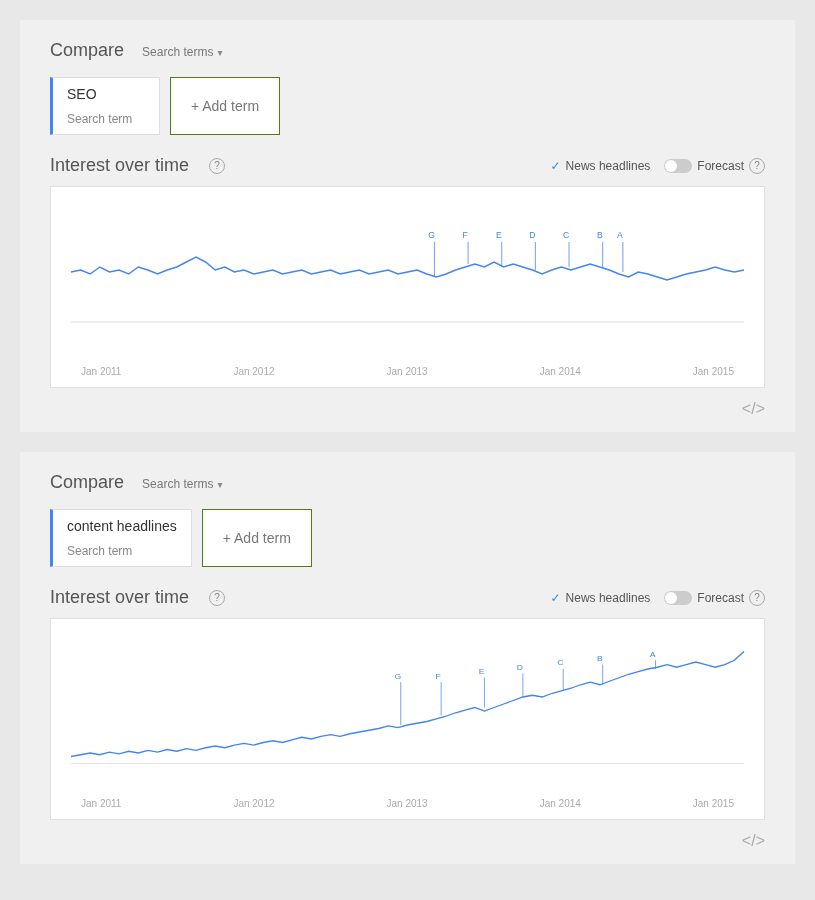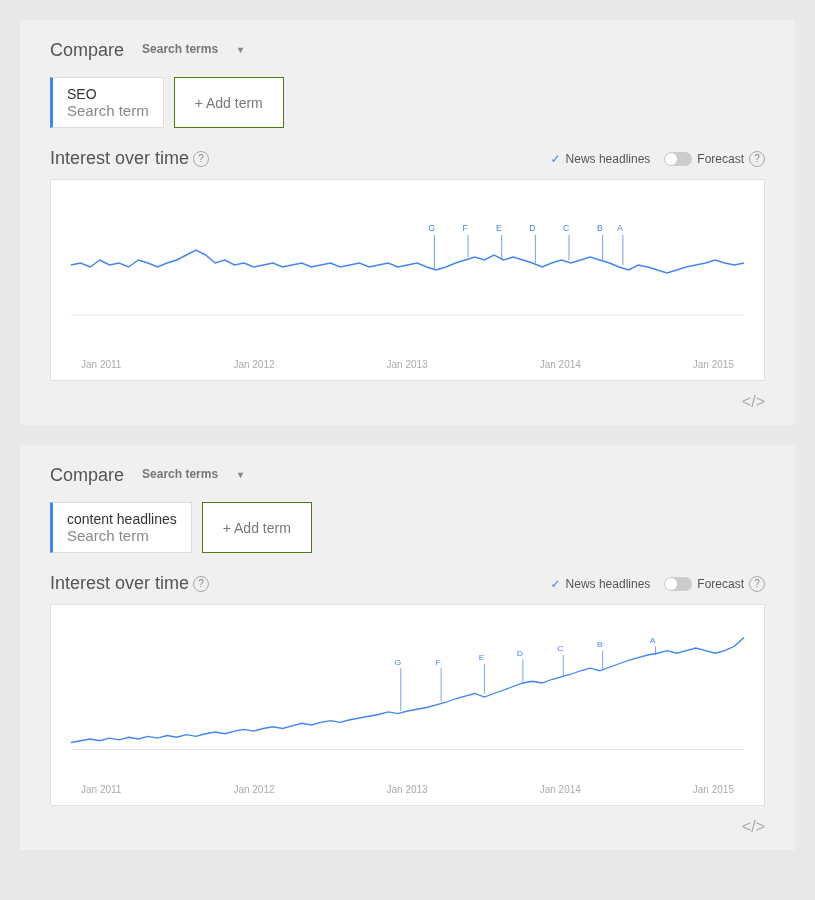--- a/index.html
+++ b/index.html
@@ -12,64 +12,63 @@
       width: 815px;
       min-height: 900px;
     }
     .section {
       background: #f0f0f0;
       padding: 20px 30px 10px 30px;
       margin-bottom: 20px;
     }
     .compare-row {
       display: flex;
-      align-items: flex-start;
+      align-items: flex-end;
       margin-bottom: 16px;
       gap: 8px;
     }
     .compare-label {
       font-size: 18px;
       color: #555;
       font-weight: 300;
       margin-right: 6px;
     }
     .search-terms-btn {
       display: flex;
       align-items: center;
-      gap: 20px;
+      gap: 4px;
       font-size: 12px;
       color: #777;
       cursor: pointer;
       background: none;
       border: none;
       padding: 2px 4px;
-      font-weight: bold;
     }
     .term-pills {
       display: flex;
       gap: 10px;
       margin-bottom: 20px;
     }
     .term-pill {
       background: white;
       border: 1px solid #ddd;
       border-left: 3px solid #4285f4;
       padding: 8px 14px;
       min-width: 110px;
       cursor: pointer;
     }
     .term-pill .term-name {
       font-size: 14px;
       color: #333;
       font-weight: normal;
     }
     .term-pill .term-sub {
-      font-size: 15px;
+      font-size: 12px;
       color: #888;
-      margin-top: 0;
+      margin-top: 10px;
     }
     .add-term-btn {
       background: white;
       border: 1px solid #4d7c0f;
       padding: 8px 18px;
       min-width: 110px;
       font-size: 14px;
       color: #777;
       cursor: pointer;
       display: flex;
@@ -78,21 +77,21 @@
     }
     .interest-header {
       display: flex;
       align-items: center;
       justify-content: space-between;
       margin-bottom: 10px;
     }
     .interest-title-row {
       display: flex;
       align-items: center;
-      gap: 4px;
+      gap: 20px;
     }
     .interest-title {
       font-size: 18px;
       color: #555;
       font-weight: 300;
     }
     .help-icon {
       width: 16px;
       height: 16px;
       border-radius: 50%;

